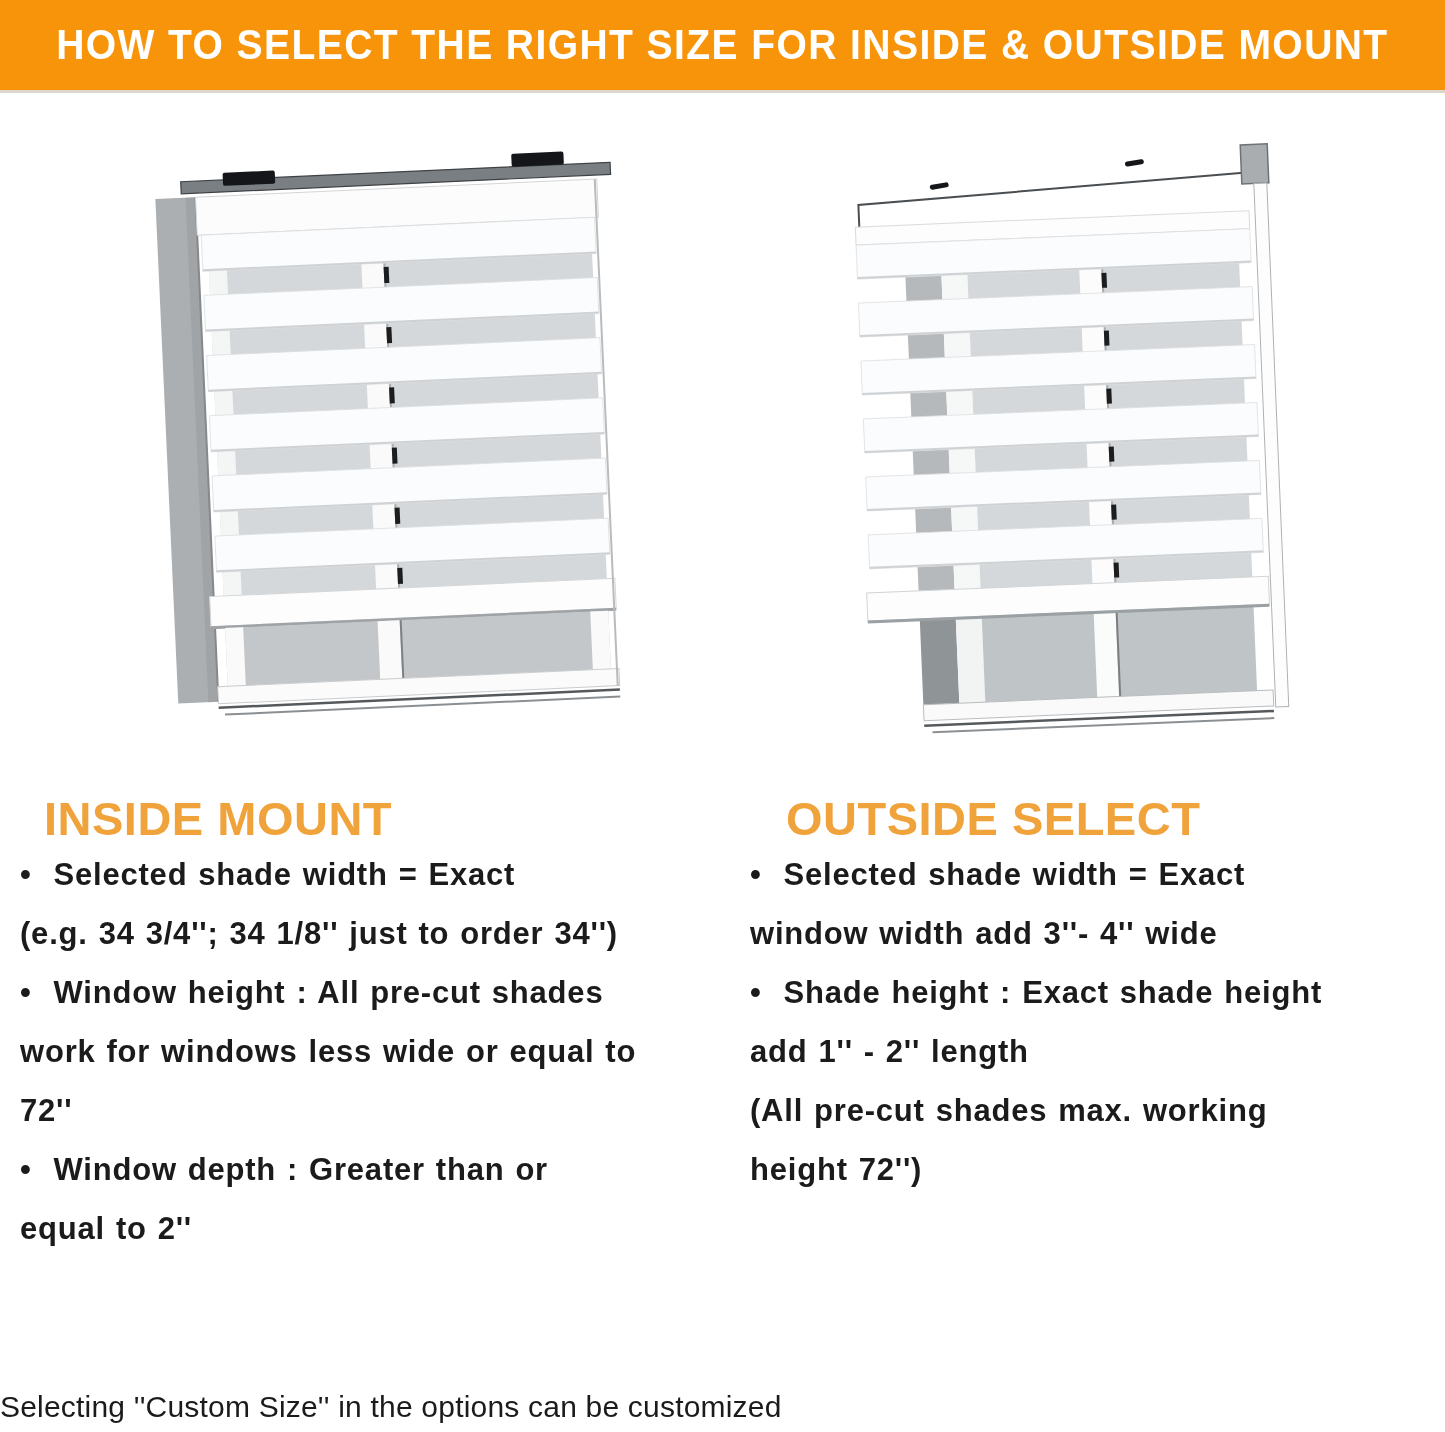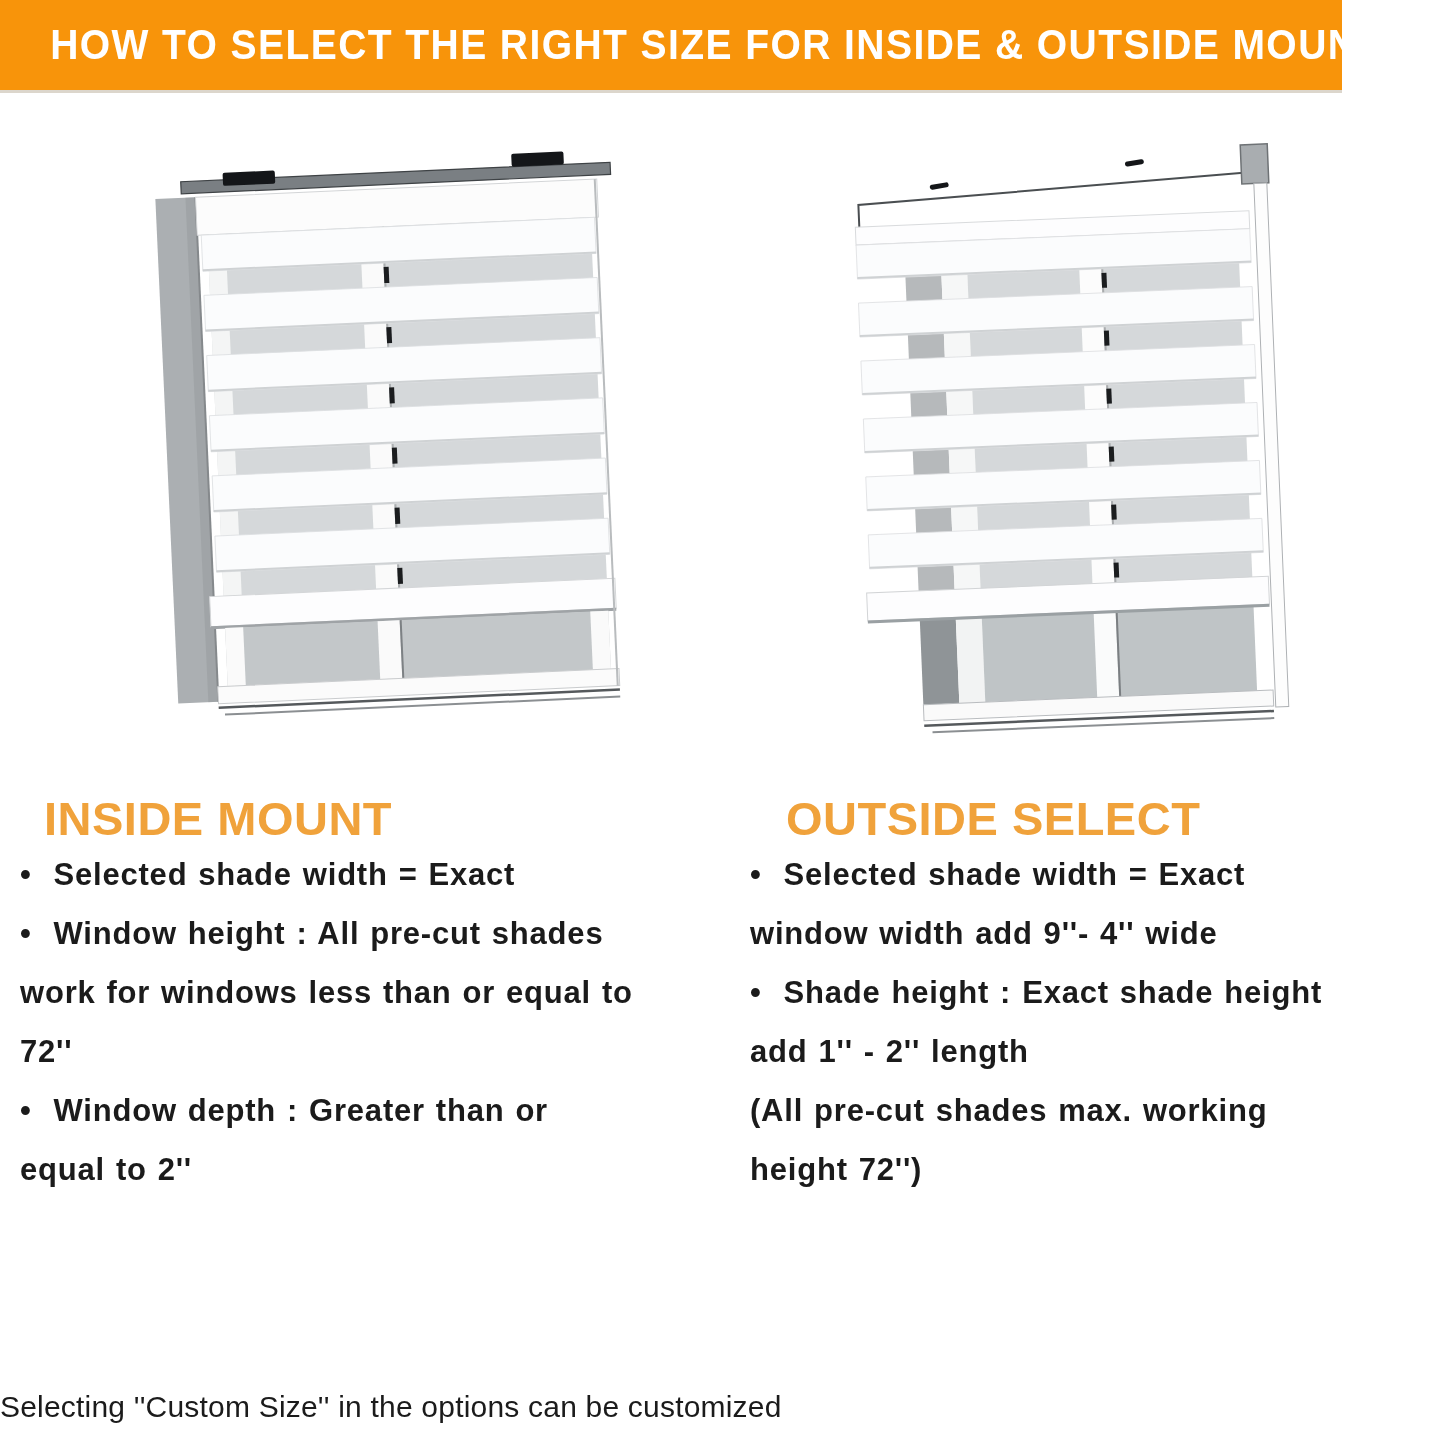--- a/index.html
+++ b/index.html
@@ -5,24 +5,24 @@
   html, body { margin:0; padding:0; }
   body {
     width:1445px; height:1432px; position:relative; overflow:hidden;
     background:#ffffff;
     font-family:"Liberation Sans", sans-serif;
     color:var(--body-text, #1b1b1b);
   }
 
   
   .banner {
-    position:absolute; left:0; top:0; width:1342px; height:90px;
+    position:absolute; left:0; top:0; width:1445px; height:90px;
     background:var(--banner-bg, #F8940A);
     border-bottom:3px solid #dcd6cc;
-    display:flex; align-items:center; 
+    display:flex; align-items:center; justify-content:center;
   }
   .banner-title {
     color:var(--banner-text, #ffffff);
     font-size:42px; font-weight:bold; letter-spacing:1.5px;
     white-space:nowrap; display:inline-block;
     transform:scaleX(0.93); transform-origin:center;
   }
 
   
   figure { margin:0; padding:0; position:absolute; }
@@ -177,29 +177,30 @@
       <line x1="72" y1="596" x2="414" y2="596" stroke="#8b8f92" stroke-width="2"></line>
     </g>
   </svg>
 </figure>
 
 <h2 class="mount-heading heading-inside">INSIDE MOUNT</h2>
 <h2 class="mount-heading heading-outside">OUTSIDE SELECT</h2>
 
 <div class="col col-inside">
   <div class="line">•  Selected shade width = Exact</div>
+  <div class="line">(e.g. 34 3/4''; 34 1/8'' just to order 34'')</div>
   <div class="line">•  Window height : All pre-cut shades</div>
-  <div class="line">work for windows less than or equal to</div>
+  <div class="line">work for windows less wide or equal to</div>
   <div class="line">72''</div>
   <div class="line">•  Window depth : Greater than or</div>
   <div class="line">equal to 2''</div>
 </div>
 
 <div class="col col-outside">
   <div class="line">•  Selected shade width = Exact</div>
-  <div class="line">window width add 9''- 4'' wide</div>
+  <div class="line">window width add 3''- 4'' wide</div>
   <div class="line">•  Shade height : Exact shade height</div>
   <div class="line">add 1'' - 2'' length</div>
   <div class="line">(All pre-cut shades max. working</div>
   <div class="line">height 72'')</div>
 </div>
 
 <div class="footer-note">Selecting ''Custom Size'' in the options can be customized</div>
 
 </body></html>

